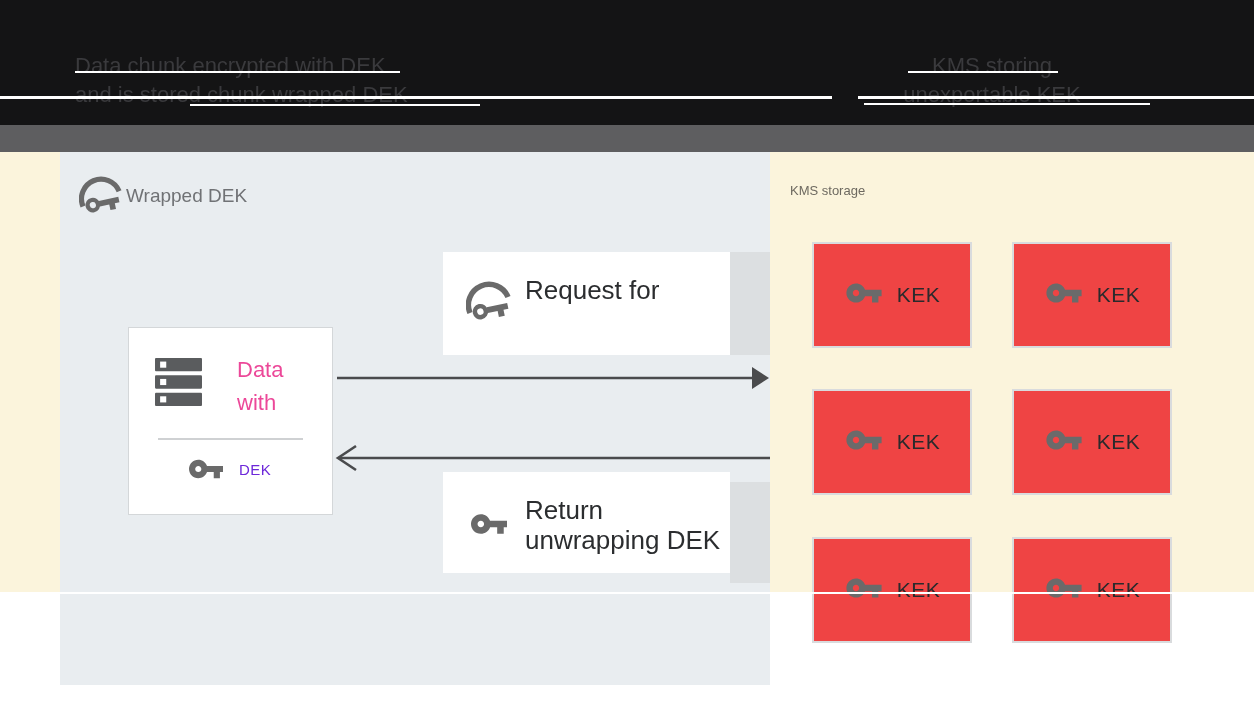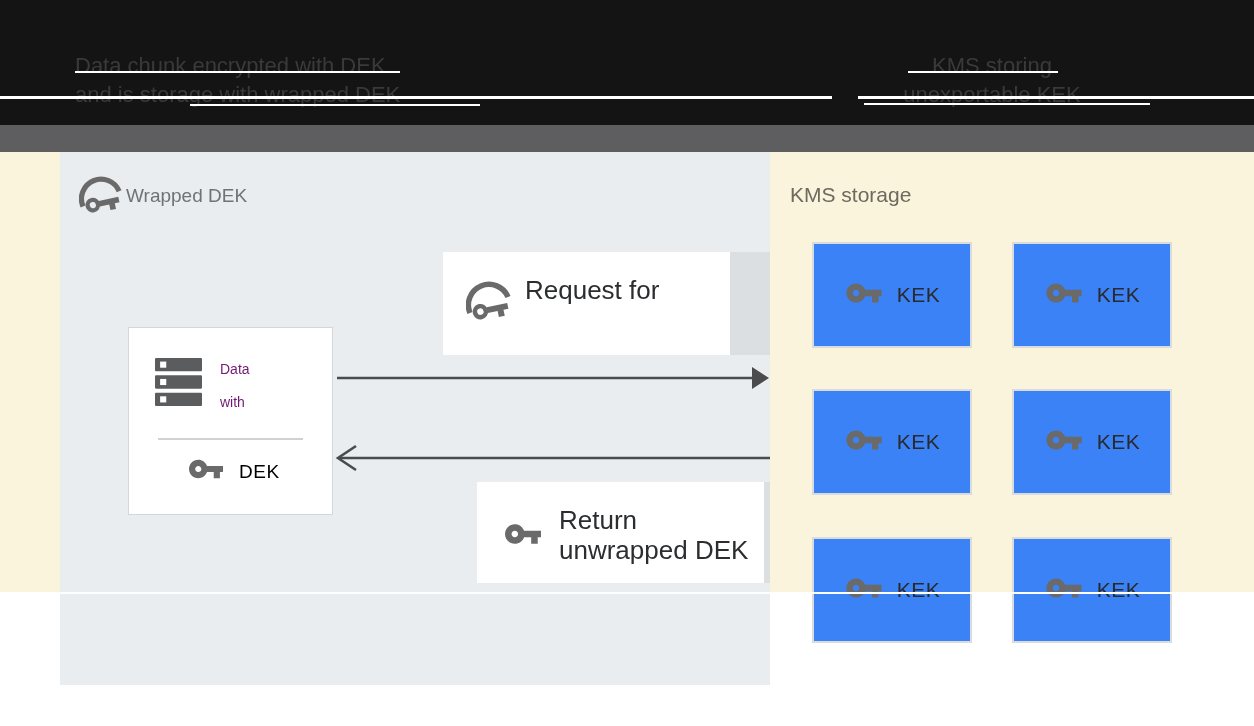--- a/index.html
+++ b/index.html
@@ -24,59 +24,59 @@
   
   .content{position:absolute;left:0;top:152px;width:1254px;height:442px;background:#fbf4dc;}
   .bottom-edge{position:absolute;left:0;bottom:0;width:1254px;height:2px;background:#ffffff;}
 
   .panel{position:absolute;left:60px;top:0;width:710px;height:533px;background:#e9edf0;}
   .panel-title{position:absolute;left:66px;top:33px;font-size:19px;color:#707275;}
   .panel-title-icon{position:absolute;left:19px;top:24px;}
 
   .white-box{position:absolute;background:#ffffff;}
   .request-box{left:383px;top:100px;width:287px;height:103px;}
-  .return-box{left:383px;top:330px;width:287px;height:101px;margin-left:34px;}
+  .return-box{left:383px;top:320px;width:287px;height:101px;}
   .shadow-strip{position:absolute;width:40px;background:#dcdfe1;}
   .strip-request{left:670px;top:100px;height:103px;}
   .strip-return{left:670px;top:330px;height:101px;}
   .box-icon{position:absolute;left:23px;top:29px;}
   .box-icon-straight{position:absolute;left:24px;top:34px;}
   .box-text{position:absolute;left:82px;top:23px;font-size:26px;line-height:30px;color:#2b2d2f;}
 
   .data-chunk-box{left:68px;top:175px;width:205px;height:188px;border:1px solid #d4d7d9;box-sizing:border-box;}
   .chunk-icon{position:absolute;left:26px;top:30px;}
-  .chunk-text{position:absolute;left:91px;top:25px;font-size:14px;line-height:33px;color:#701a75;}
+  .chunk-text{position:absolute;left:108px;top:25px;font-size:22px;line-height:33px;color:#ec4899;}
   .chunk-divider{position:absolute;left:29px;top:110px;width:145px;height:2px;background:#cfd1d3;}
   .dek-key{position:absolute;left:56px;top:124px;}
-  .dek-label{position:absolute;left:110px;top:133px;font-size:19px;color:#000000;letter-spacing:0.5px;}
+  .dek-label{position:absolute;left:110px;top:133px;font-size:15px;color:#6d28d9;letter-spacing:0.5px;}
 
   .arrows{position:absolute;left:0;top:0;}
 
-  .kms-title{position:absolute;left:790px;top:31px;font-size:21px;color:#6d6960;}
+  .kms-title{position:absolute;left:790px;top:31px;font-size:13px;color:#6d6960;}
   .kek-card{
-    position:absolute;width:160px;height:106px;background:#3b82f6;
+    position:absolute;width:160px;height:106px;background:#ef4444;
     border:2px solid #d9dbdd;box-sizing:border-box;
     display:flex;align-items:center;justify-content:center;gap:13px;
   }
   .kek-label{font-size:21px;color:#2a2a2c;letter-spacing:0.5px;}
   .r1{top:90px;}  .r2{top:237px;}  .r3{top:385px;}
   .c1{left:812px;} .c2{left:1012px;}
 
   .icon-fill{fill:#6a6a6a;}
   .icon-stroke{stroke:#6a6a6a;}
 </style>
 </head>
 <body>
 
 <div class="screen">
 
   <div class="header-band">
     <div class="caption caption-left">
       <div>Data chunk encrypted with DEK</div>
-      <div>and is storage with wrapped DEK</div>
+      <div>and is stored chunk wrapped DEK</div>
     </div>
     <div class="caption caption-right">
       <div>KMS storing</div>
       <div>unexportable KEK</div>
     </div>
     <div class="streak s1"></div>
     <div class="streak s2"></div>
     <div class="streak s3"></div>
     <div class="streak s4"></div>
     <div class="streak s5"></div>
@@ -142,21 +142,21 @@
 
       <div class="shadow-strip strip-return"></div>
       <div class="white-box return-box">
         <span class="box-icon-straight">
           <svg width="44" height="36" viewBox="0 1 24 22">
             <path class="icon-fill" d="M12.65 10C11.83 7.67 9.61 6 7 6c-3.31 0-6 2.69-6 6s2.69 6 6 6c2.61 0 4.83-1.67 5.65-4H17v4h4v-4h2v-4H12.65zM7 14c-1.1 0-2-.9-2-2s.9-2 2-2 2 .9 2 2-.9 2-2 2z"></path>
           </svg>
         </span>
         <div class="box-text">
           <div>Return</div>
-          <div>unwrapped DEK</div>
+          <div>unwrapping DEK</div>
         </div>
       </div>
 
       <svg class="arrows" width="710" height="533">
         <g stroke="#4a4b4d">
           <line x1="277" y1="226" x2="697" y2="226" stroke-width="2.6"></line>
           <polygon points="692,215 709,226 692,237" fill="#4a4b4d" stroke="none"></polygon>
         </g>
         <g stroke="#4a4b4d" fill="none">
           <line x1="279" y1="306" x2="710" y2="306" stroke-width="2.6"></line>

